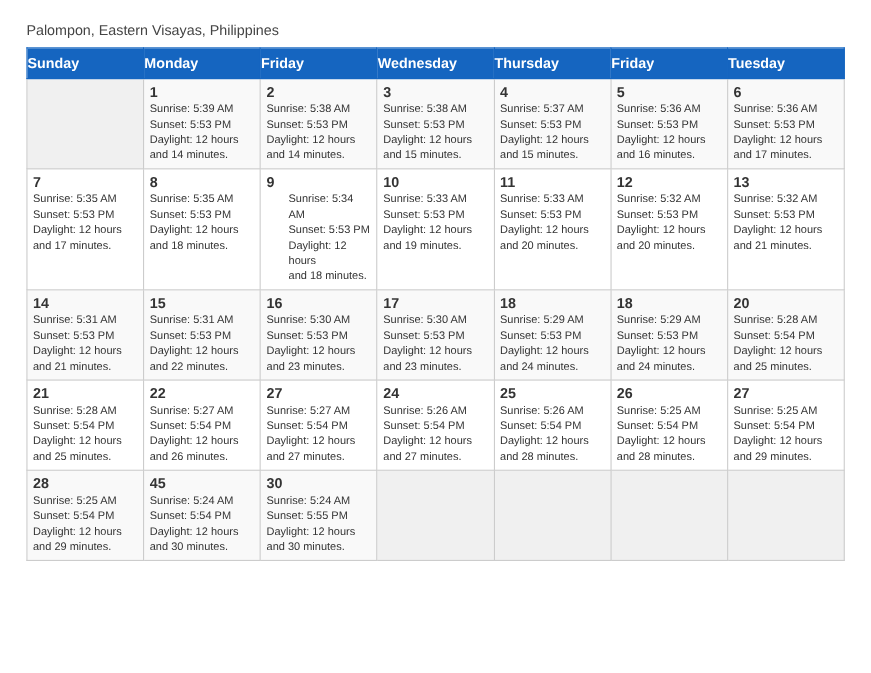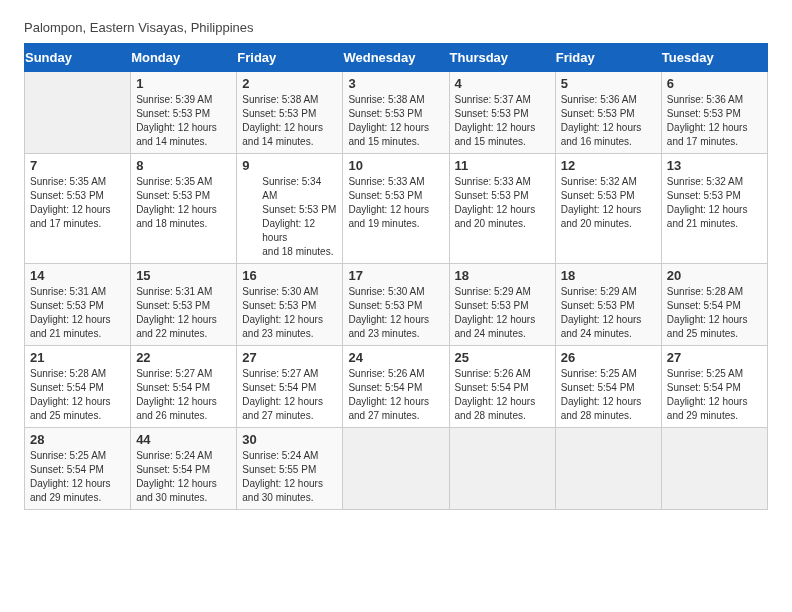--- a/index.html
+++ b/index.html
@@ -316,21 +316,21 @@
       </tr>
       <tr>
         <td>
           <span class="day-num">28</span>
           <div class="day-info" style="white-space: pre-line;">Sunrise: 5:25 AM
 Sunset: 5:54 PM
 Daylight: 12 hours
 and 29 minutes.</div>
         </td>
         <td>
-          <span class="day-num">44</span>
+          <span class="day-num">45</span>
           <div class="day-info" style="white-space: pre-line;">Sunrise: 5:24 AM
 Sunset: 5:54 PM
 Daylight: 12 hours
 and 30 minutes.</div>
         </td>
         <td>
           <span class="day-num">30</span>
           <div class="day-info" style="white-space: pre-line;">Sunrise: 5:24 AM
 Sunset: 5:55 PM
 Daylight: 12 hours

